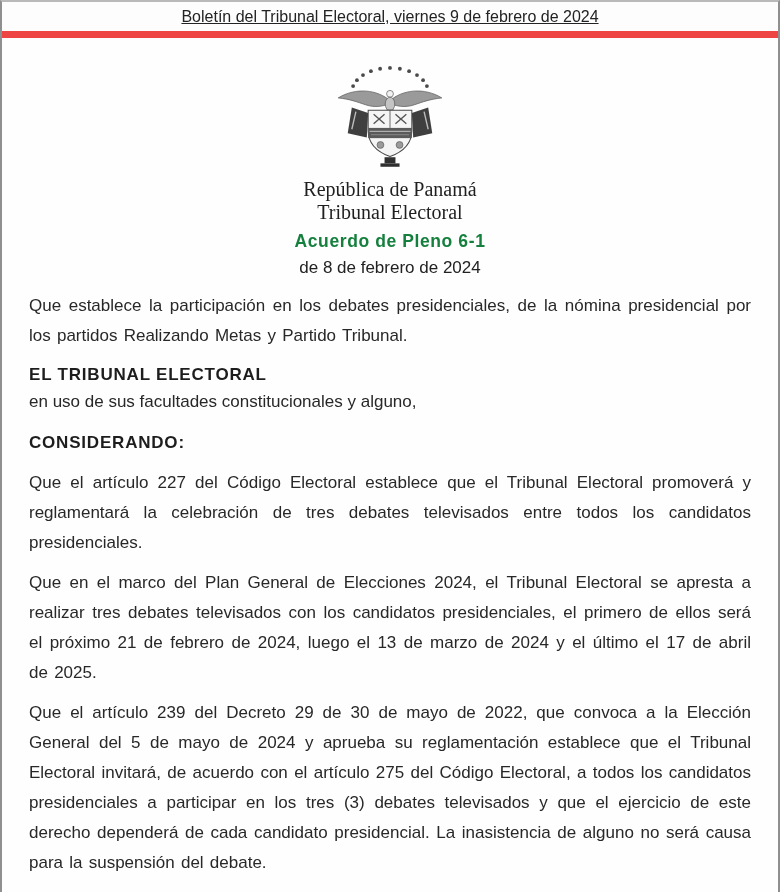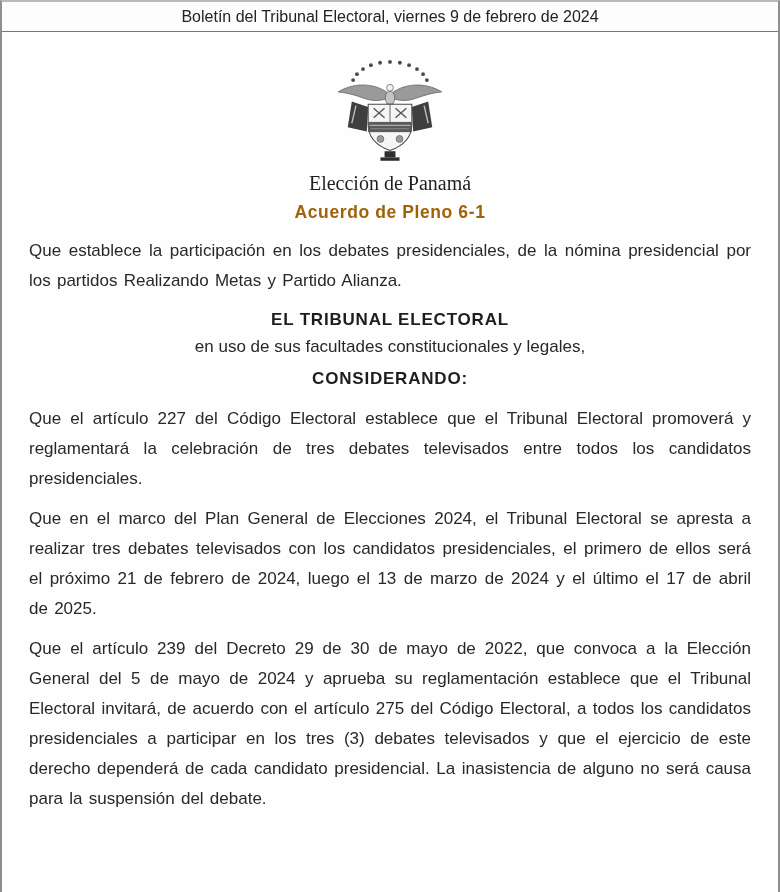--- a/index.html
+++ b/index.html
@@ -14,76 +14,77 @@
     border-right: 2px solid #8f8f8f;
     font-family: "Liberation Sans", sans-serif;
     color: #2a2a2a;
     overflow: hidden;
   }
   .header-bar {
     height: 29px;
     display: flex;
     align-items: center;
     justify-content: center;
-    border-bottom: 1px solid #ef4444;
+    border-bottom: 7px solid #ef4444;
     font-size: 16px;
     color: #232323;
     background: #fdfdfd;
+    text-decoration: underline;
   }
   .crest-wrap {
     margin: 24px auto 2px auto;
     width: 150px;
     text-align: center;
   }
   .center-headings { text-align: center; }
   .h-serif {
     font-family: "Liberation Serif", serif;
     font-size: 20px;
     line-height: 23px;
     color: #1f1f1f;
   }
   .h-acuerdo {
     font-size: 17.5px;
     line-height: 27px;
     font-weight: bold;
     letter-spacing: 0.6px;
     margin-top: 4px;
-    color: #a16207;
+    color: #15803d;
   }
   .h-fecha {
     font-size: 17px;
     line-height: 26px;
     color: #222222;
   }
   .content {
     margin: 10px 27px 0 27px;
     font-size: 17px;
     line-height: 30px;
     text-align: justify;
     word-spacing: 1.5px;
     color: #282828;
   }
   .content p { margin: 0 0 10px 0; }
   .section-center {
-    text-align: center;
+    text-align: left;
     word-spacing: normal;
   }
   .sec-heading {
     font-weight: bold;
     letter-spacing: 0.8px;
     line-height: 27px;
     margin-top: 8px;
     color: #1d1d1d;
   }
   .sec-sub { line-height: 27px; }
   .sec-considerando {
     font-weight: bold;
     letter-spacing: 0.8px;
     line-height: 27px;
-    margin: 5px 0 12px 0;
+    margin: 14px 0 12px 0;
     color: #1d1d1d;
   }
 </style>
 </head>
 <body>
 
 <div class="page">
 
   <div class="header-bar">
     <span>Boletín del Tribunal Electoral, viernes 9 de febrero de 2024</span>
@@ -133,30 +134,32 @@
 
       <circle cx="96" cy="121" r="5" fill="#9b9b9b" stroke="#5a5a5a" stroke-width="1"></circle>
       <circle cx="124" cy="121" r="5" fill="#9b9b9b" stroke="#5a5a5a" stroke-width="1"></circle>
 
       <path d="M102,139 h16 v9 h-16 Z" fill="#2f2f2f"></path>
       <path d="M96,148 h28 v5 h-28 Z" fill="#2f2f2f"></path>
     </svg>
   </div>
 
   <div class="center-headings">
-    <div class="h-serif">Elección de Panamá</div>
+    <div class="h-serif">República de Panamá</div>
+    <div class="h-serif">Tribunal Electoral</div>
     <div class="h-acuerdo">Acuerdo de Pleno 6-1</div>
+    <div class="h-fecha">de 8 de febrero de 2024</div>
   </div>
 
   <div class="content">
-    <p>Que establece la participación en los debates presidenciales, de la nómina presidencial por los partidos Realizando Metas y Partido Alianza.</p>
+    <p>Que establece la participación en los debates presidenciales, de la nómina presidencial por los partidos Realizando Metas y Partido Tribunal.</p>
 
     <div class="section-center">
       <div class="sec-heading">EL TRIBUNAL ELECTORAL</div>
-      <div class="sec-sub">en uso de sus facultades constitucionales y legales,</div>
+      <div class="sec-sub">en uso de sus facultades constitucionales y alguno,</div>
       <div class="sec-considerando">CONSIDERANDO:</div>
     </div>
 
     <p>Que el artículo 227 del Código Electoral establece que el Tribunal Electoral promoverá y reglamentará la celebración de tres debates televisados entre todos los candidatos presidenciales.</p>
     <p>Que en el marco del Plan General de Elecciones 2024, el Tribunal Electoral se apresta a realizar tres debates televisados con los candidatos presidenciales, el primero de ellos será el próximo 21 de febrero de 2024, luego el 13 de marzo de 2024 y el último el 17 de abril de 2025.</p>
     <p>Que el artículo 239 del Decreto 29 de 30 de mayo de 2022, que convoca a la Elección General del 5 de mayo de 2024 y aprueba su reglamentación establece que el Tribunal Electoral invitará, de acuerdo con el artículo 275 del Código Electoral, a todos los candidatos presidenciales a participar en los tres (3) debates televisados y que el ejercicio de este derecho dependerá de cada candidato presidencial.  La inasistencia de alguno no será causa para la suspensión del debate.</p>
   </div>
 
 </div>
 

